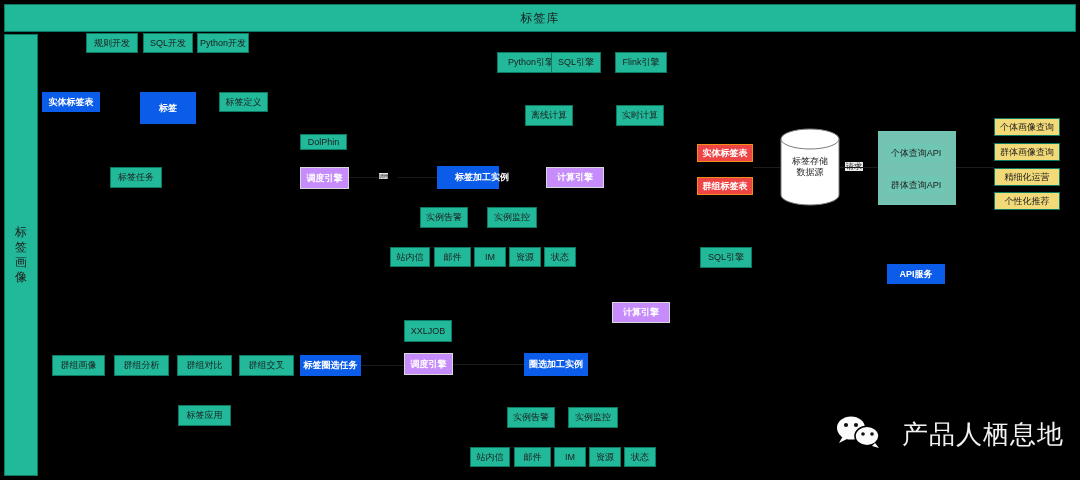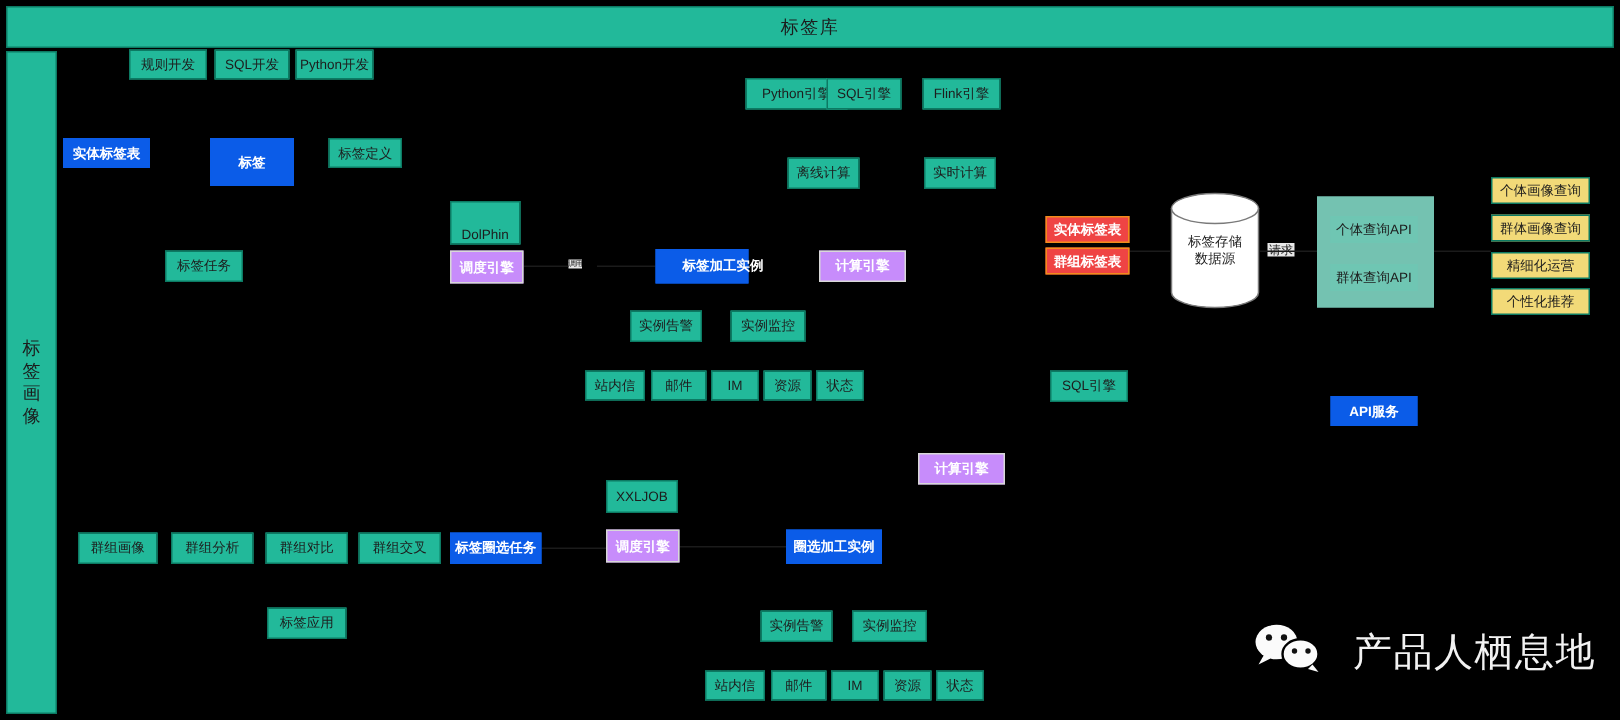--- a/index.html
+++ b/index.html
@@ -222,27 +222,27 @@
       </div>
       <div class="node green" style="left: 219px; top: 92px; width: 49px; height: 20px;">
         <span>标签定义</span>
       </div>
       <div class="node green" style="left: 525px; top: 105px; width: 48px; height: 21px;">
         <span>离线计算</span>
       </div>
       <div class="node green" style="left: 616px; top: 105px; width: 48px; height: 21px;">
         <span>实时计算</span>
       </div>
-      <div class="node green" style="left: 300px; top: 134px; width: 47px; height: 29px; align-items: flex-end;">
+      <div class="node green" style="left: 300px; top: 134px; width: 47px; height: 16px;">
         <span>DolPhin</span>
       </div>
       <div class="node orange" style="left: 697px; top: 144px; width: 56px; height: 18px;">
         <span>实体标签表</span>
       </div>
-      <div class="node orange" style="left: 697px; top: 165px; width: 56px; height: 18px; justify-content: center;">
+      <div class="node orange" style="left: 697px; top: 177px; width: 56px; height: 18px; justify-content: center;">
         <span>群组标签表</span>
       </div>
       <div class="node apibox" style="left: 887px; top: 144px; width: 58px; height: 18px;">
         <span>个体查询API</span>
       </div>
       <div class="node apibox" style="left: 887px; top: 176px; width: 58px; height: 18px;">
         <span>群体查询API</span>
       </div>
       <div class="node yellow" style="left: 994px; top: 118px; width: 66px; height: 18px;">
         <span>个体画像查询</span>

